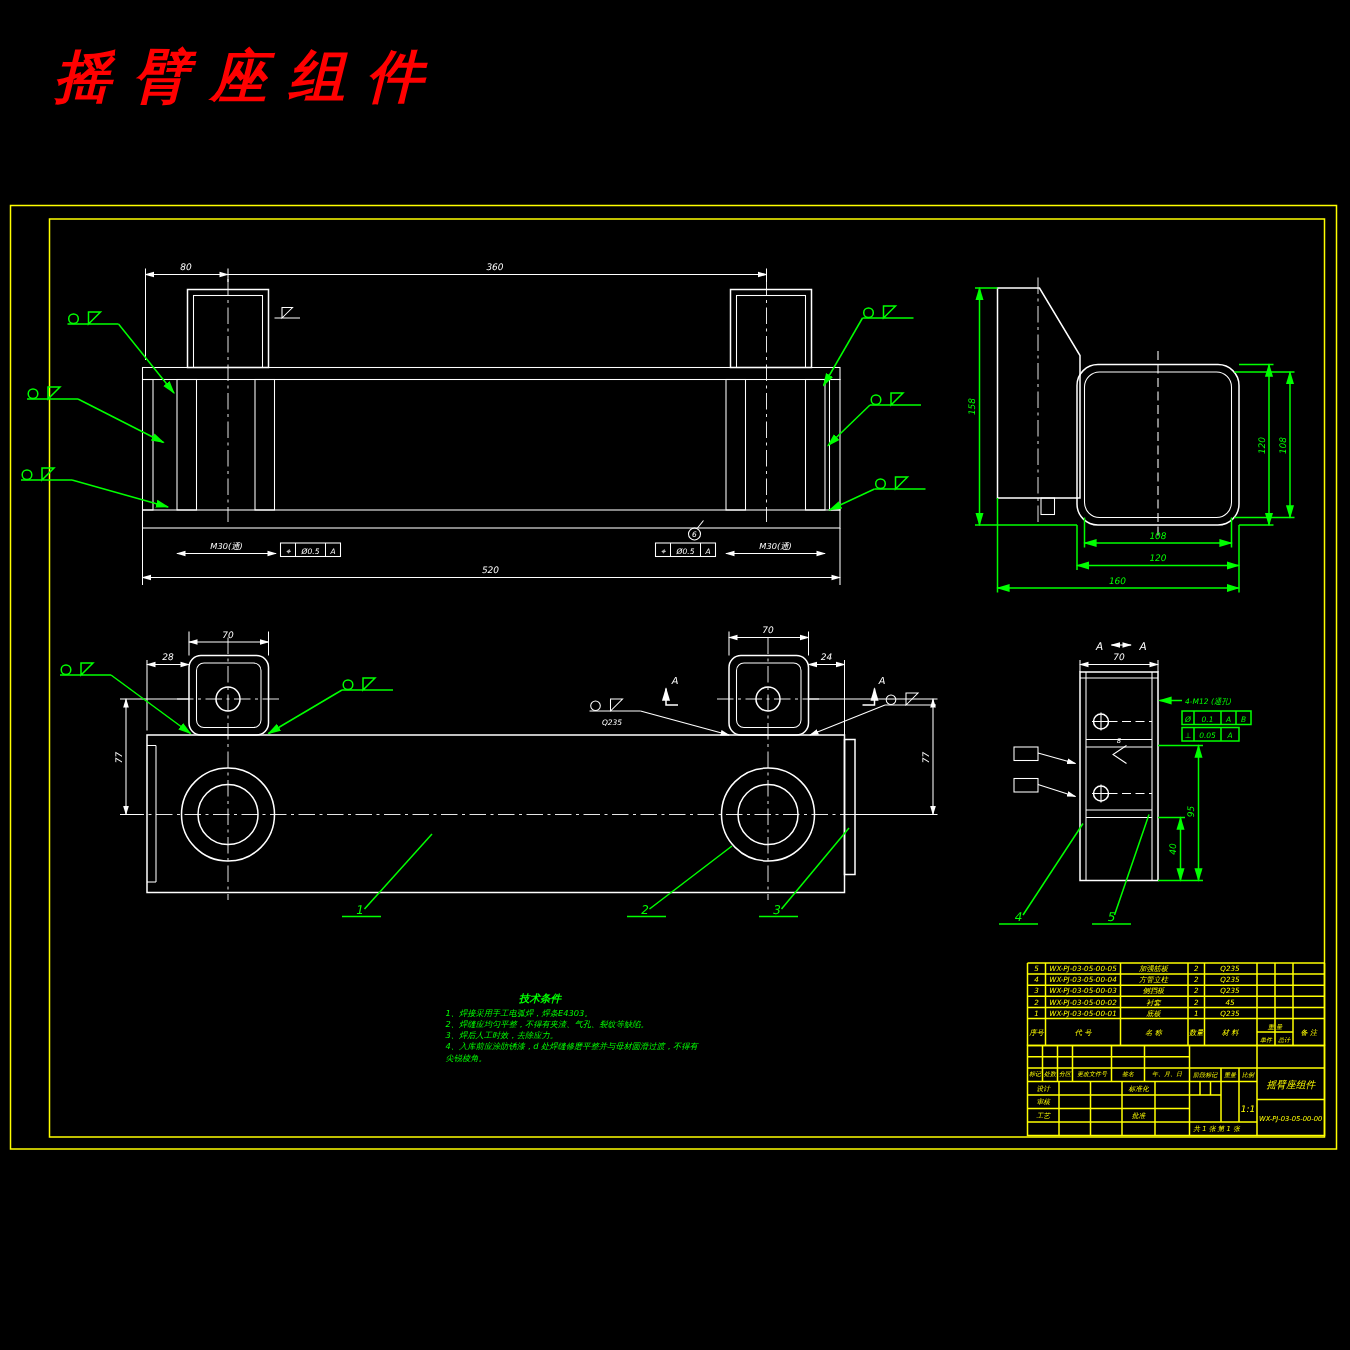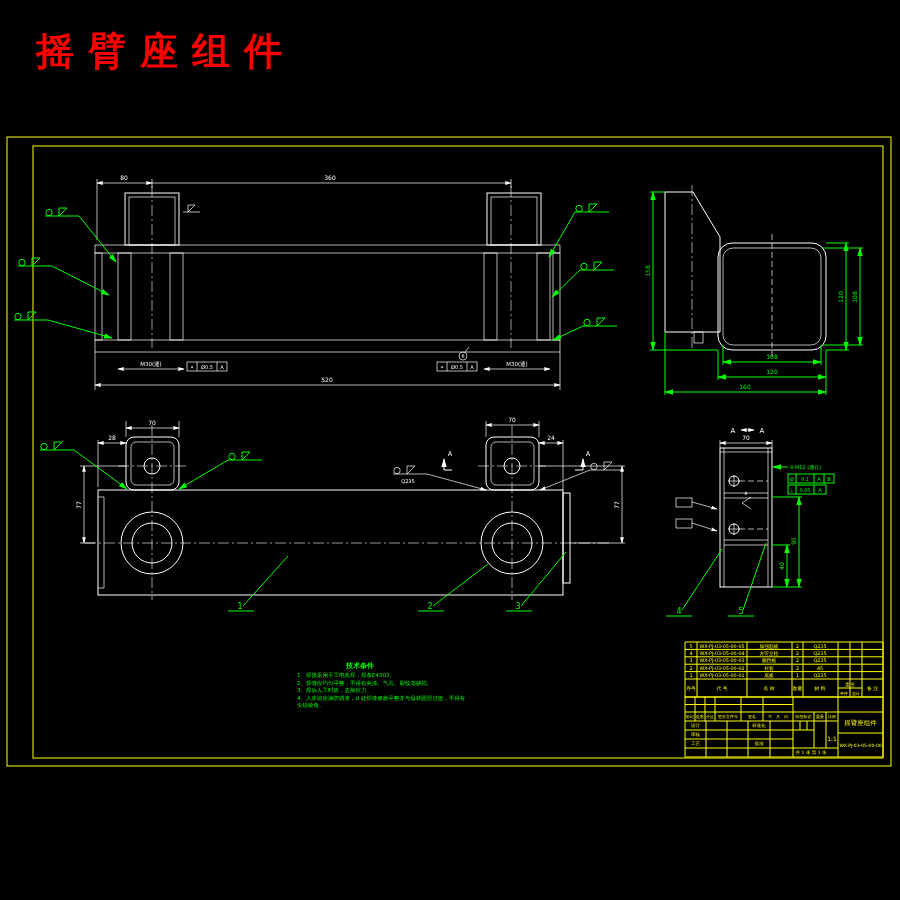--- a/index.html
+++ b/index.html
@@ -1,17 +1,17 @@
 <!DOCTYPE html>
 <html><head>
 <meta charset="utf-8">
 <style>
   html,body{margin:0;padding:0;background:#000;}
   .canvas{position:relative;width:900px;height:900px;background:#000;overflow:hidden;
-          font-family:"DejaVu Sans",sans-serif;}
+          font-family:"DejaVu Sans",sans-serif;font-style:italic;}
   .main-title{position:absolute;left:36px;top:26px;font-size:38px;font-weight:bold;
               letter-spacing:14px;color:#ff0000;font-family:"Liberation Serif",serif;}
   svg text{font-family:"DejaVu Sans",sans-serif;}
   .w{stroke:#ffffff;fill:none;stroke-width:1;}
   .wt{stroke:#ffffff;fill:none;stroke-width:0.7;}
   .g{stroke:#00ff00;fill:none;stroke-width:1;}
   .y{stroke:#ffff00;fill:none;stroke-width:1;}
   .cl{stroke:#ffffff;fill:none;stroke-width:0.6;stroke-dasharray:11 3 2 3;}
   .dsh{stroke:#ffffff;fill:none;stroke-width:0.7;stroke-dasharray:6 3;}
   .tw{fill:#ffffff;stroke:none;}

